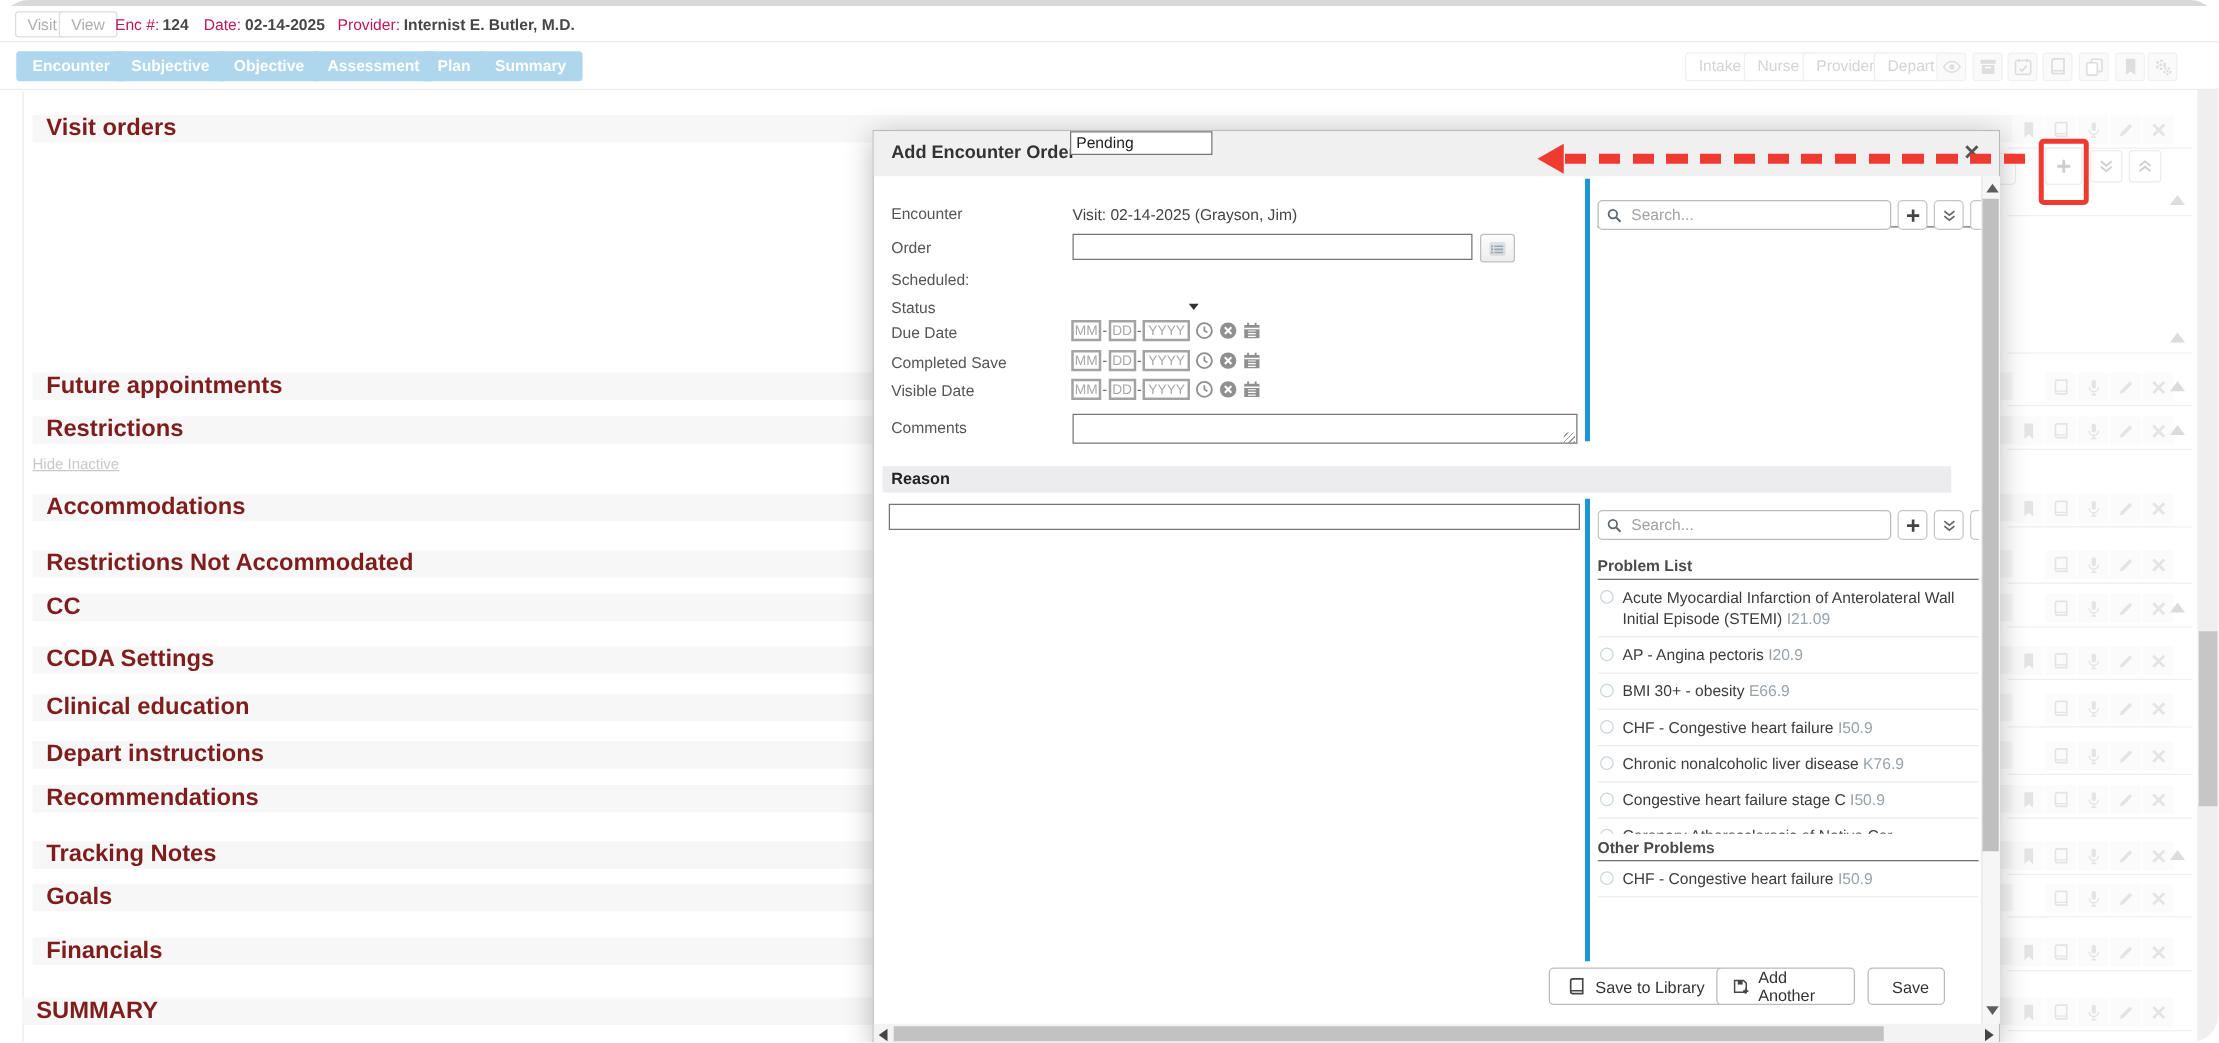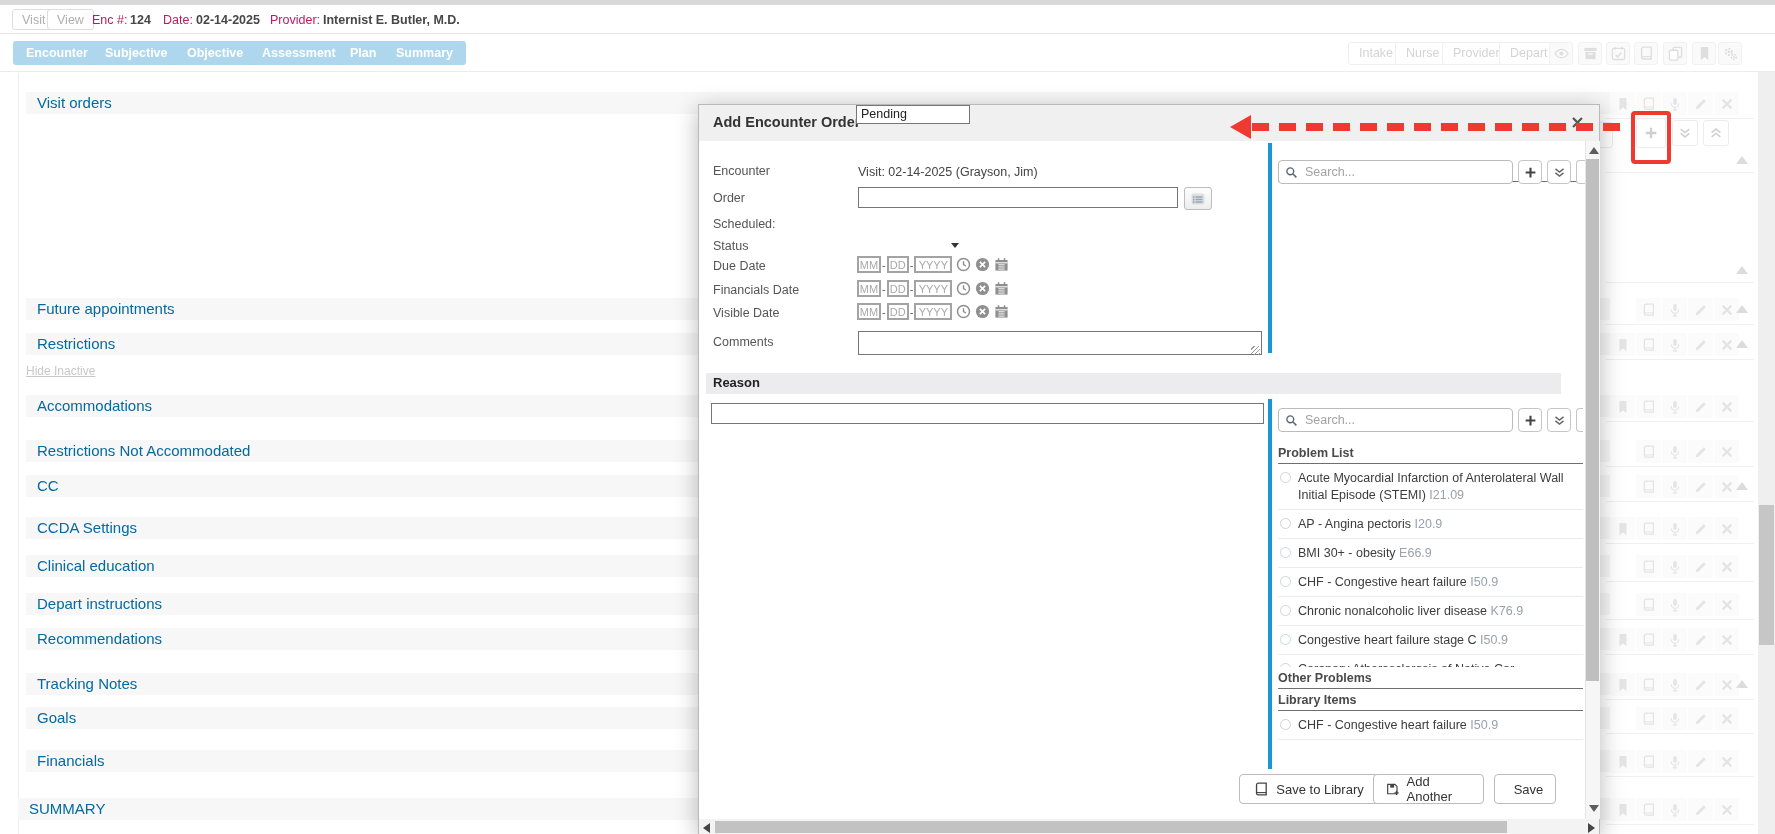--- a/index.html
+++ b/index.html
@@ -1,17 +1,17 @@
 <!DOCTYPE html>
 <html><head>
 <meta charset="utf-8">
 <style>
   html,body{margin:0;padding:0;background:#fff;}
   *{box-sizing:border-box;font-family:"Liberation Sans","DejaVu Sans",sans-serif;}
-  #page{position:relative;width:1775px;height:834px;background:#fff;overflow:hidden;}
+  #page{position:relative;width:1775px;height:834px;background:#fff;overflow:hidden;border-radius:23px;}
   .abs{position:absolute;}
 
   
   #topstrip{left:0;top:0;width:1775px;height:5px;background:#d9d9d9;}
   #topbar{left:0;top:5px;width:1775px;height:29px;background:#fff;border-bottom:1px solid #e4e4e4;}
   .tb-btn{position:absolute;top:4px;height:21px;padding:2px 9px;border:1px solid #ddd;border-radius:3px;
           background:#fff;color:#aeaeae;font-size:12.5px;}
   .tb-lab{position:absolute;top:8px;font-size:12.5px;color:#be185d;}
   .tb-val{position:absolute;top:8px;font-size:12.5px;color:#474747;font-weight:700;}
 
@@ -19,21 +19,21 @@
   .tab{position:absolute;top:7px;height:24px;line-height:24px;padding:0 13px;border-radius:3px;
        background:#aed7ee;color:#fff;font-size:12.5px;font-weight:700;}
   .stage-btn{position:absolute;top:8px;height:23px;line-height:21px;padding:0 10px;border:1px solid #efefef;
        border-radius:3px;background:#fff;color:#d4d4d4;font-size:12.5px;}
   .hicon{position:absolute;top:8px;width:24px;height:23px;border:1px solid #f1f1f1;border-radius:3px;
        background:#fafafa;color:#dedede;display:flex;align-items:center;justify-content:center;}
   .hicon svg{width:15px;height:15px;}
 
   
   #leftline{left:18px;top:73px;width:1px;height:761px;background:#ececec;}
-  .band{position:absolute;height:22px;background:#f7f7f7;color:#0369a1;font-size:15px;font-weight:400;
+  .band{position:absolute;height:22px;background:#f7f7f7;color:#7f1d1d;font-size:19px;font-weight:700;
         line-height:22px;padding-left:11px;}
   #hide-inactive{color:#c8c8c8;font-size:12px;text-decoration:underline;}
 
   .rrow{position:absolute;display:flex;}
   .rcell{width:25px;height:23px;background:#fbfbfb;border-radius:2px;margin-right:1px;color:#e4e4e4;
          display:flex;align-items:center;justify-content:center;}
   .rcell svg{width:14px;height:14px;}
   .rline{position:absolute;height:1px;background:#f0f0f0;}
   .rtri{position:absolute;width:0;height:0;border-left:6px solid transparent;border-right:6px solid transparent;
         border-bottom:8px solid #dcdcdc;}
@@ -681,21 +681,21 @@
             <path d="M5.2 5.2l5.6 5.6M10.8 5.2l-5.6 5.6" stroke="#fff" stroke-width="1.8"></path>
           </svg></span>
         <span class="dicon"><svg viewBox="0 0 16 16">
             <rect x="1.5" y="3.2" width="13" height="11.3" fill="currentColor"></rect>
             <path d="M1.5 6.2h13" stroke="#fff" stroke-width="1.1"></path>
             <path d="M4.8 1.2v3M11.2 1.2v3" stroke="currentColor" stroke-width="1.7"></path>
             <path d="M4.7 8.3h6.6M4.7 10.6h6.6M4.7 12.9h6.6" stroke="#fff" stroke-width="1"></path>
           </svg></span>
       </div>
 
-    <span class="flabel" style="top:178px">Financials Date</span>
+    <span class="flabel" style="top:178px">Completed Save</span>
     <div class="daterow" style="top:175px">
         <input class="dbox" style="width: 24px;" placeholder="MM">
         <span class="hy">-</span>
         <input class="dbox" style="width: 22px;" placeholder="DD">
         <span class="hy">-</span>
         <input class="dbox" style="width: 38px;" placeholder="YYYY">
         <span class="dicon"><svg viewBox="0 0 16 16">
             <circle cx="8" cy="8" r="6.4" fill="none" stroke="currentColor" stroke-width="1.6"></circle>
             <path d="M8 4.5V8l2.6 1.6" fill="none" stroke="currentColor" stroke-width="1.5"></path>
           </svg></span>
@@ -810,21 +810,20 @@
     <span class="radio"></span><span class="ptext">Chronic nonalcoholic liver disease</span> <span class="pcode">K76.9</span>
   </div>
           <div class="pitem">
     <span class="radio"></span><span class="ptext">Congestive heart failure stage C</span> <span class="pcode">I50.9</span>
   </div>
           <div class="pitem pclip">
     <span class="radio"></span><span class="ptext">Coronary Atherosclerosis of Native Cor</span> <span class="pcode"></span>
   </div>
         </div>
       <div class="lhead">Other Problems</div>
-      <div class="lhead">Library Items</div>
       <div id="liblist">
           <div class="pitem">
     <span class="radio"></span><span class="ptext">CHF - Congestive heart failure</span> <span class="pcode">I50.9</span>
   </div>
         </div>
     </div>
 
     <div class="fbtn" style="left:540px;width:140px">
       <svg viewBox="0 0 16 16">
           <path d="M4.5 1.2H13v12.6H4.6A1.9 1.9 0 0 1 2.7 11.9V3.1a1.9 1.9 0 0 1 1.8-1.9z" fill="none" stroke="currentColor" stroke-width="1.4"></path>

